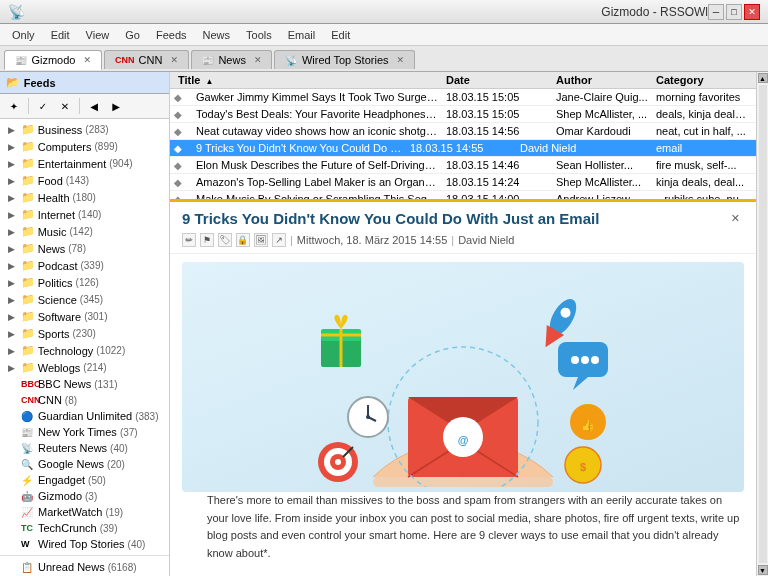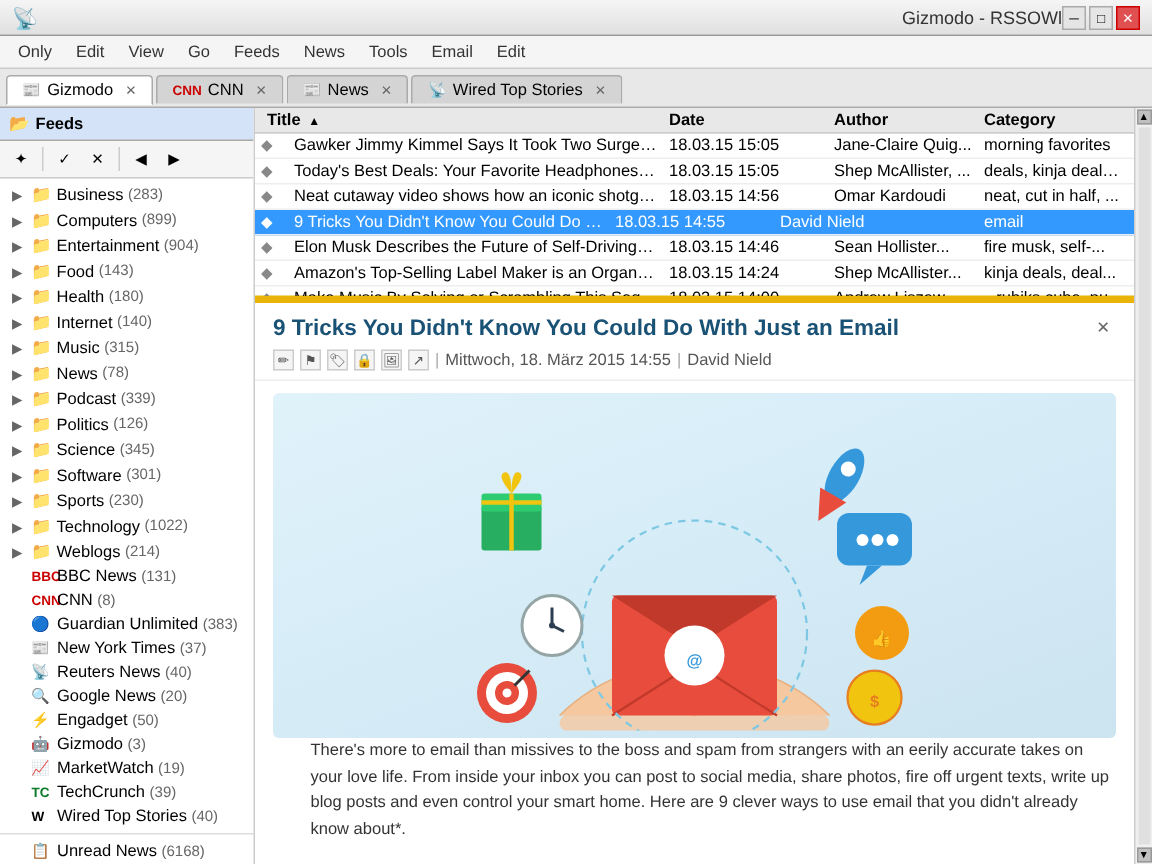--- a/index.html
+++ b/index.html
@@ -35,21 +35,21 @@
     .sidebar-items { flex: 1; overflow-y: auto; padding: 2px 0; }
     .sidebar-item { display: flex; align-items: center; padding: 2px 4px 2px 8px; cursor: pointer; gap: 3px; white-space: nowrap; }
     .sidebar-item .expand { width: 10px; color: #666; font-size: 9px; }
     .sidebar-item .item-label { font-size: 11px; }
     .sidebar-item .count { color: #666; font-size: 10px; }
     
     
     .content-area { flex: 1; display: flex; flex-direction: column; background: white; overflow: hidden; }
     
     
-    .article-list { height: 130px; min-height: 130px; border-bottom: 5px solid #eab308; overflow-y: auto; }
+    .article-list { height: 130px; min-height: 130px; border-bottom: 3px solid #eab308; overflow-y: auto; }
     .article-list-header { display: flex; background: #e8e8e8; border-bottom: 1px solid #ccc; padding: 2px 4px; font-size: 11px; font-weight: bold; position: sticky; top: 0; }
     .col-title { flex: 1; padding: 0 4px; }
     .col-date { width: 110px; padding: 0 4px; }
     .col-author { width: 100px; padding: 0 4px; }
     .col-category { width: 100px; padding: 0 4px; }
     
     .article-row { display: flex; align-items: center; padding: 2px 4px; border-bottom: 1px solid #eee; cursor: pointer; }
     .article-row.selected { background: #3399ff; color: white; }
     .article-icon { width: 14px; margin-right: 4px; font-size: 10px; color: #888; }
     .article-row.selected .article-icon { color: white; }
@@ -181,21 +181,21 @@
       <div class="sidebar-item">
         <span class="expand">▶</span>
         <span style="color:#f5a623;">📁</span>
         <span class="item-label">Internet</span>
         <span class="count">(140)</span>
       </div>
       <div class="sidebar-item">
         <span class="expand">▶</span>
         <span style="color:#f5a623;">📁</span>
         <span class="item-label">Music</span>
-        <span class="count">(315)</span>
+        <span class="count">(142)</span>
       </div>
       <div class="sidebar-item">
         <span class="expand">▶</span>
         <span style="color:#f5a623;">📁</span>
         <span class="item-label">News</span>
         <span class="count">(78)</span>
       </div>
       <div class="sidebar-item">
         <span class="expand">▶</span>
         <span style="color:#f5a623;">📁</span>

